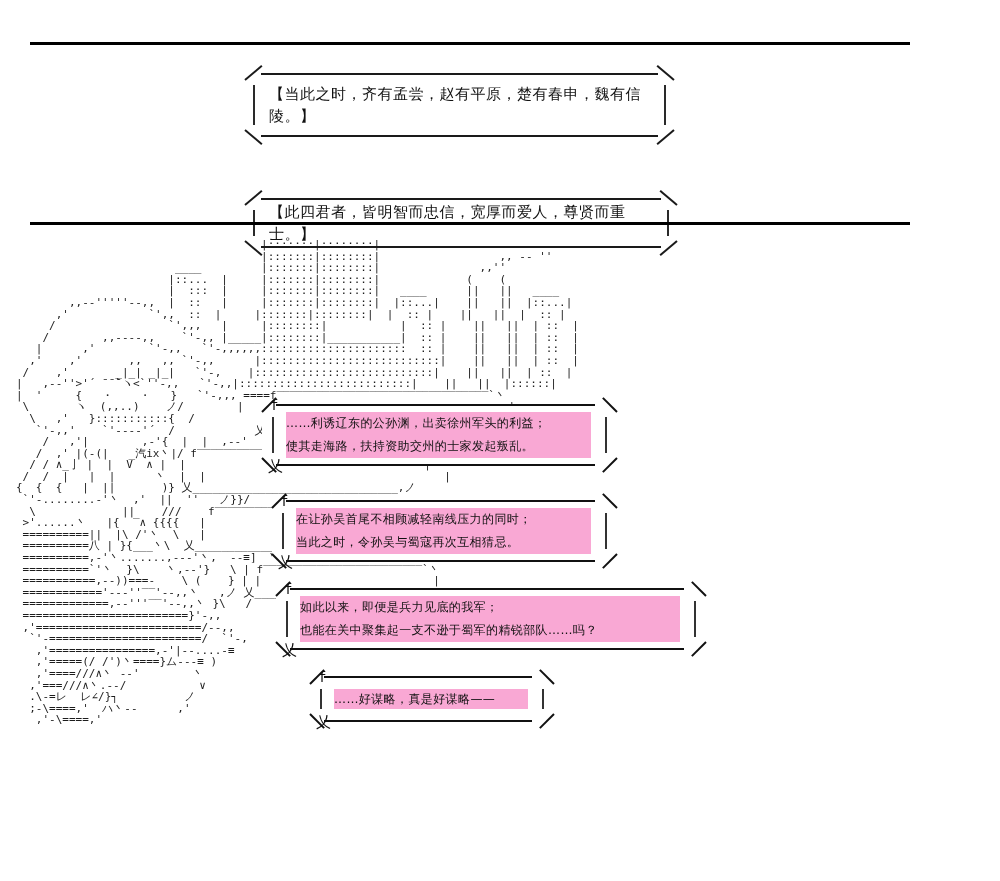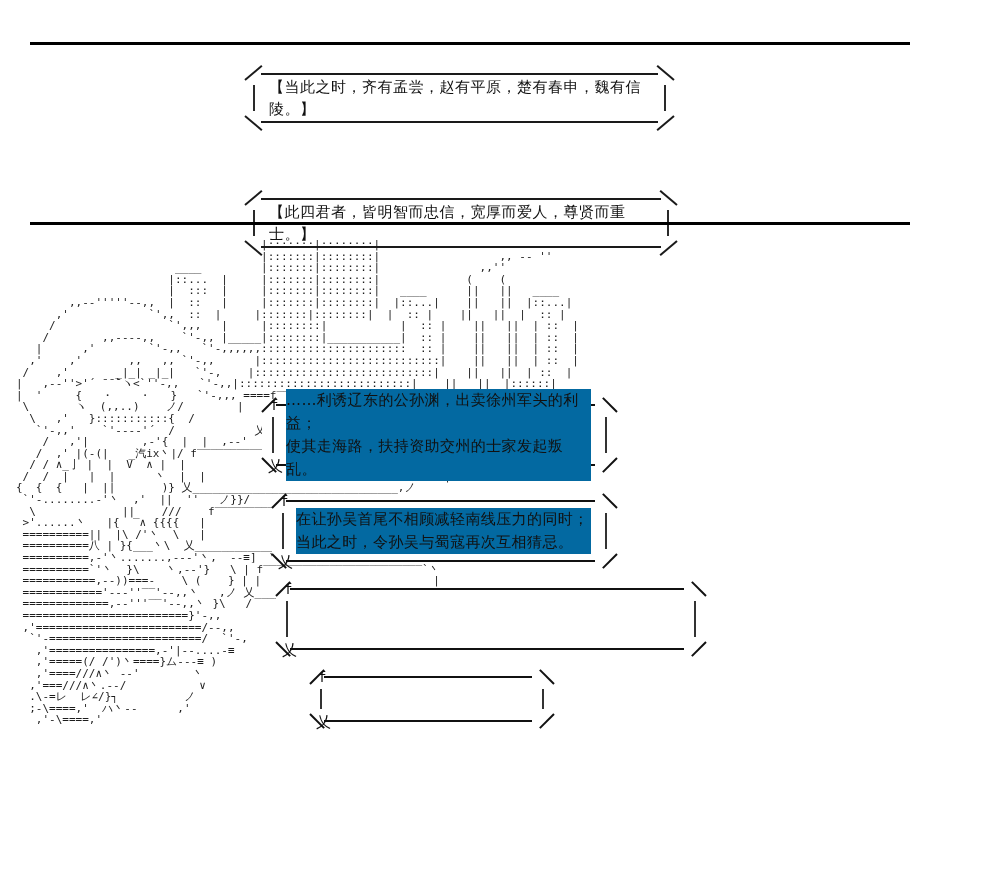--- a/index.html
+++ b/index.html
@@ -79,21 +79,21 @@
     top: 50%;
     transform: translateY(-50%);
     font-family: "DejaVu Sans", "Liberation Sans", sans-serif;
     font-size: 15px;
     line-height: 22px;
     letter-spacing: 0.5px;
     white-space: pre-line;
     color: #111;
   }
 
-  #quote-1 { left: 243px; top: 73px;  width: 433px; height: 50px; }
+  #quote-1 { left: 243px; top: 73px;  width: 433px; height: 64px; }
   #quote-2 { left: 243px; top: 150px; width: 436px; height: 50px; margin-top: 48px; }
 
   
   #aa-art {
     position: absolute;
     left: 16px;
     top: 228px;
     width: 760px;
     font-family: "DejaVu Sans Mono", "Liberation Mono", monospace;
     font-size: 11px;
@@ -148,26 +148,26 @@
     font-size: 15px; line-height: 15px; color: #111;
   }
 
   .dlg .dtext {
     position: absolute;
     left: 24px;
     right: 26px;
     top: 50%;
     transform: translateY(-50%);
     font-family: "DejaVu Sans", "Liberation Sans", sans-serif;
-    font-size: 15px;
+    font-size: 12px;
     line-height: 23px;
     letter-spacing: 0.4px;
     white-space: pre-line;
     color: #111;
-    background: #0369a1;
+    background: #f9a8d4;
   }
   .dlg { background: #ffffff; }
 
   #dlg-1 { left: 262px; top: 404px; width: 355px; height: 62px; }
   #dlg-2 { left: 272px; top: 500px; width: 345px; height: 62px; }
   #dlg-3 { left: 276px; top: 588px; width: 430px; height: 62px; }
   #dlg-4 { left: 310px; top: 676px; width: 244px; height: 46px; }
   #dlg-4 .dtext { line-height: 20px; }
 </style>
 </head>
@@ -288,28 +288,31 @@
     <span class="d-bottom"></span>
     <span class="d-left"></span>
     <span class="d-right"></span>
     <span class="tick tl"></span>
     <span class="tick tr"></span>
     <span class="tick bl"></span>
     <span class="tick br"></span>
     <span class="gl-f">f</span>
     <span class="gl-x">乂</span>
   </div>
+  <div class="dtext">如此以来，即便是兵力见底的我军；
+也能在关中聚集起一支不逊于蜀军的精锐部队……吗？</div>
 </div>
 
 <div id="dlg-4" class="dlg">
   <div class="dframe">
     <span class="d-top"></span>
     <span class="d-bottom"></span>
     <span class="d-left"></span>
     <span class="d-right"></span>
     <span class="tick tl"></span>
     <span class="tick tr"></span>
     <span class="tick bl"></span>
     <span class="tick br"></span>
     <span class="gl-f">f</span>
     <span class="gl-x">乂</span>
   </div>
+  <div class="dtext">……好谋略，真是好谋略——</div>
 </div>
 
 </body></html>

